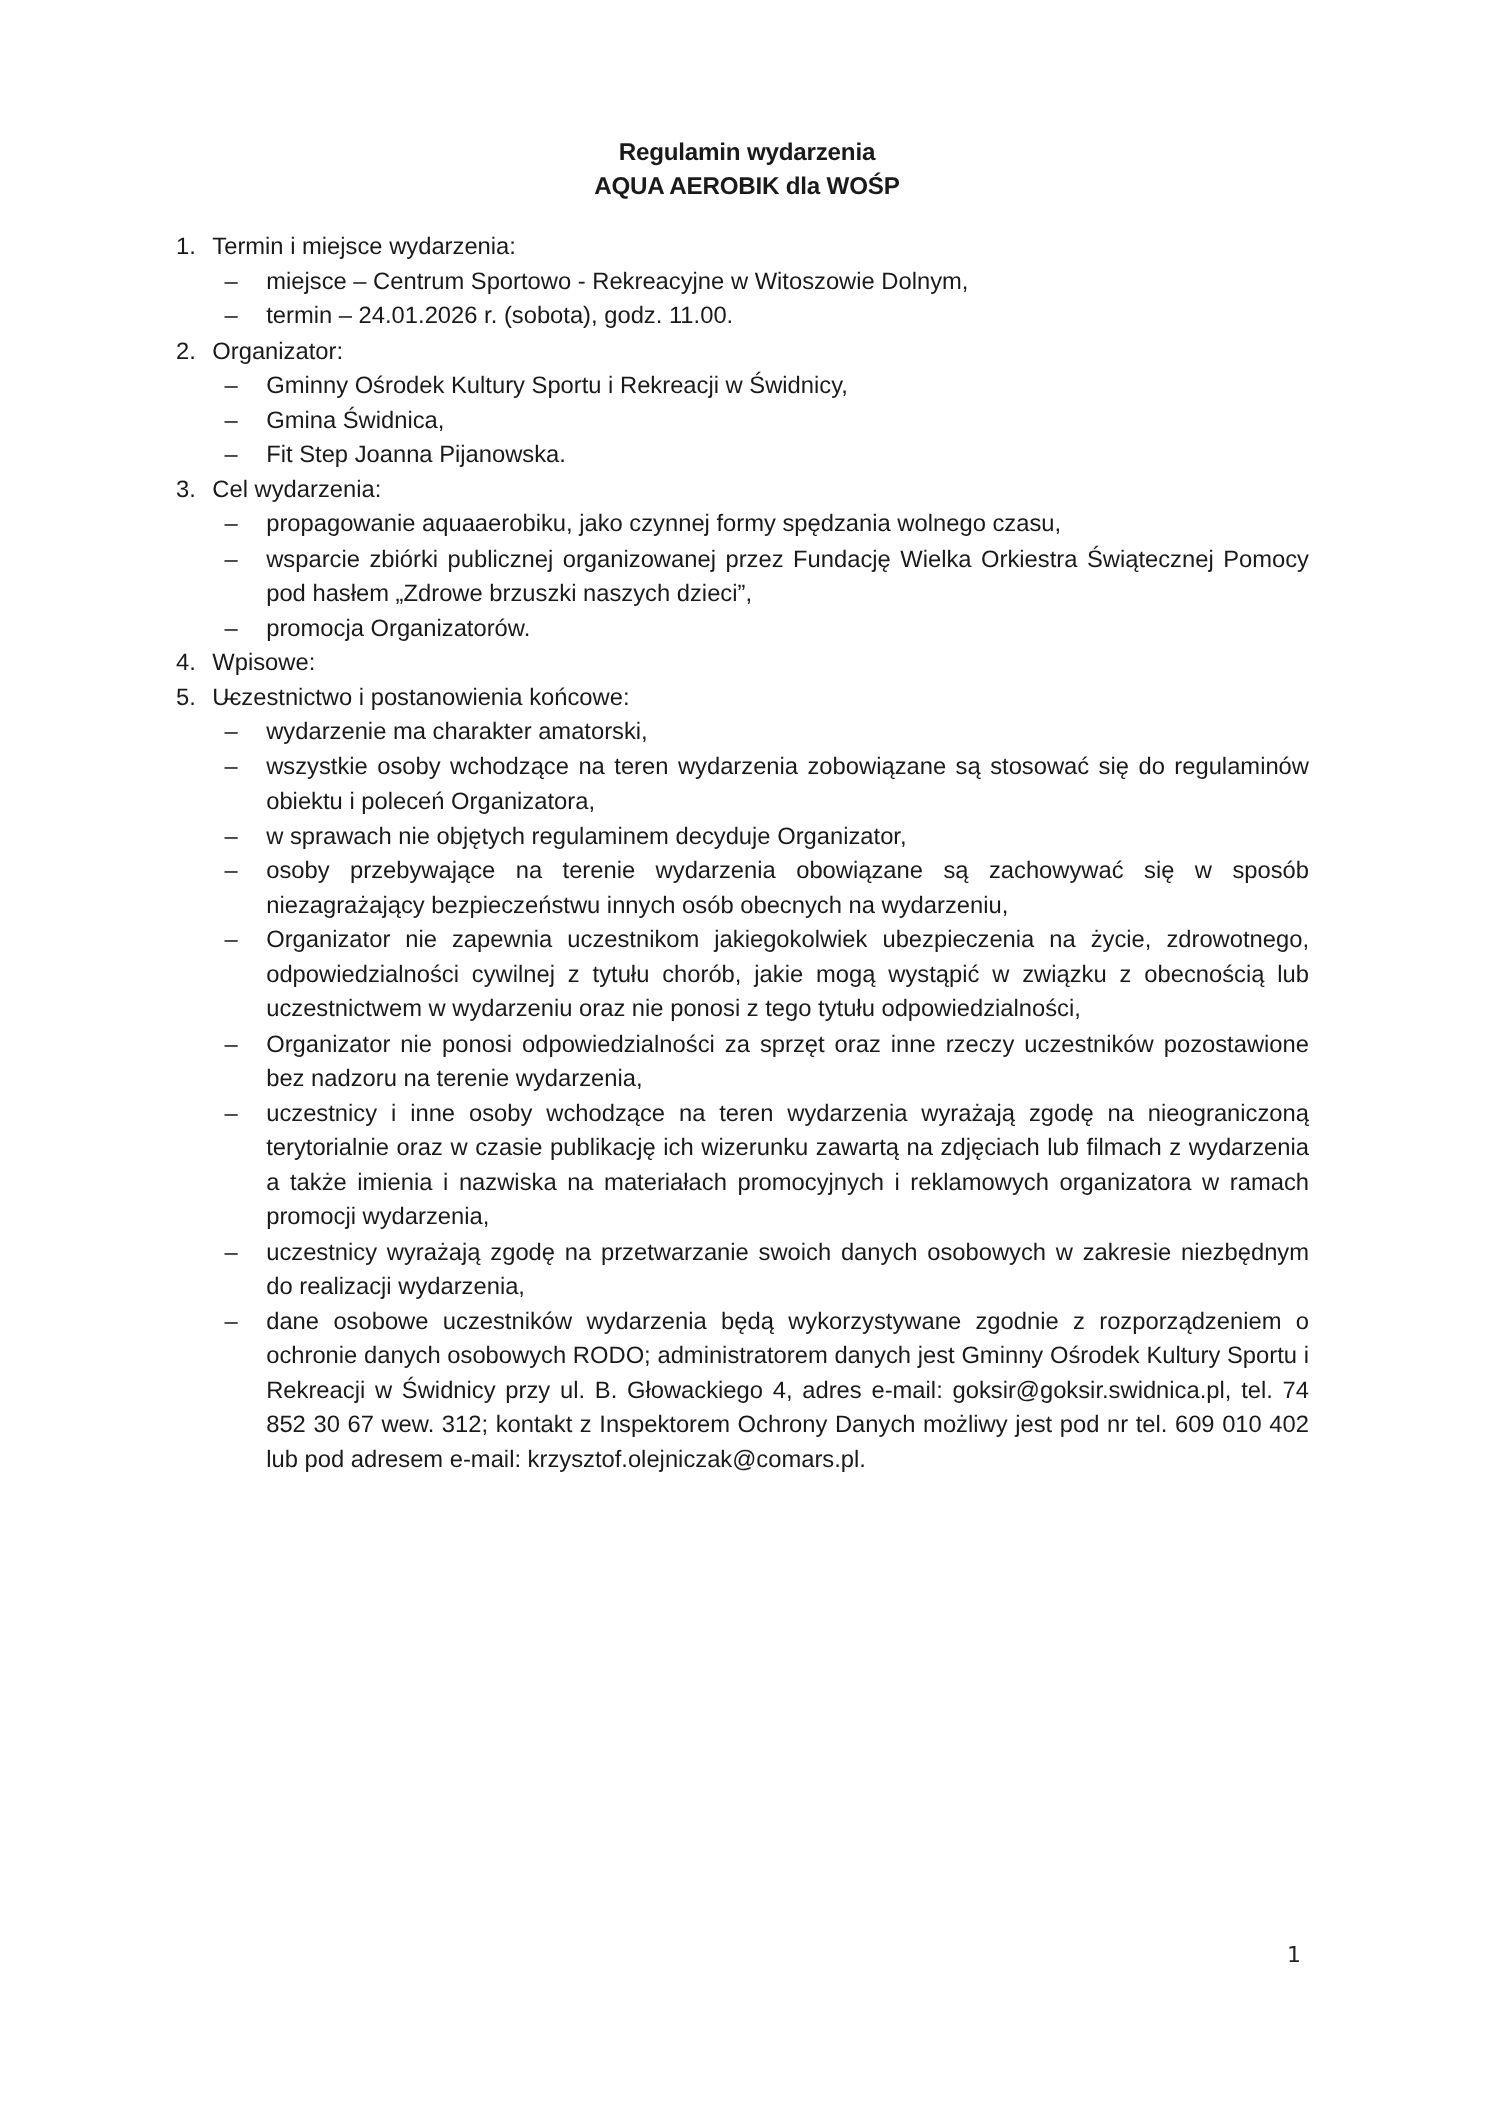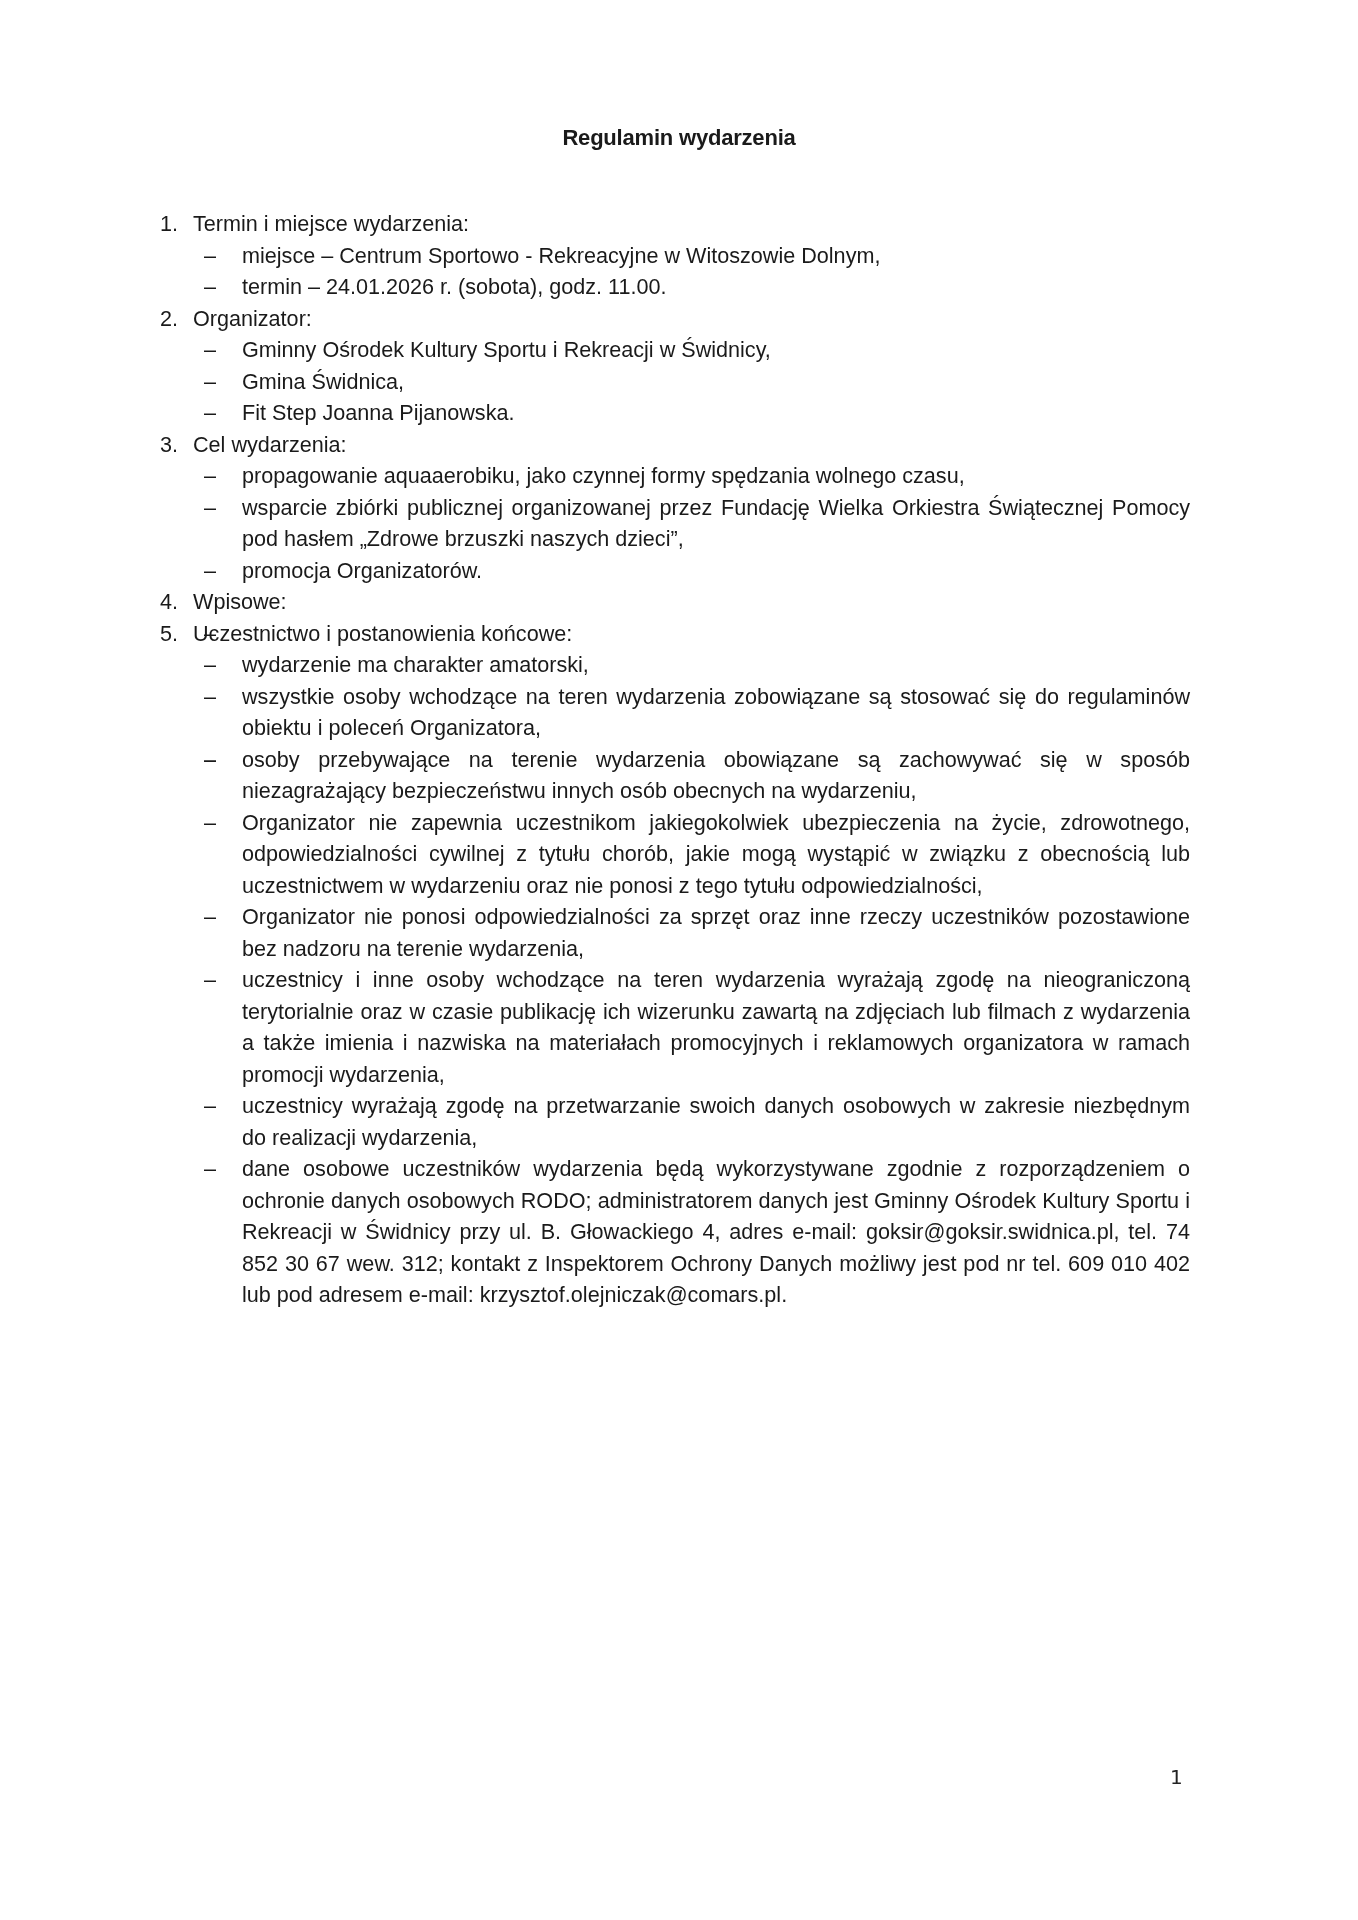--- a/index.html
+++ b/index.html
@@ -18,20 +18,21 @@
   .item .dash { position: absolute; left: 44px; top: 0; }
   .pagenum { position: absolute; left: 1170px; top: 1765px; font-family: "DejaVu Sans", sans-serif;
              font-size: 20px; color: #222; }
 </style>
 </head>
 <body>
 
 <div class="page">
   <div class="title">
     <div>Regulamin wydarzenia</div>
+    <div>AQUA AEROBIK dla WOŚP</div>
   </div>
 
   <div class="body" id="doc-body">
       <div>
         <div class="section-head"><span class="section-num">1.</span><span class="section-title">Termin i miejsce wydarzenia:</span></div>
         <div class="item"><span class="dash">–</span><span>miejsce – Centrum Sportowo - Rekreacyjne w Witoszowie Dolnym,</span></div>
         <div class="item"><span class="dash">–</span><span>termin – 24.01.2026 r. (sobota), godz. 11.00.</span></div>
       </div>
       <div>
         <div class="section-head"><span class="section-num">2.</span><span class="section-title">Organizator:</span></div>
@@ -46,21 +47,21 @@
         <div class="item"><span class="dash">–</span><span>promocja Organizatorów.</span></div>
       </div>
       <div>
         <div class="section-head"><span class="section-num">4.</span><span class="section-title">Wpisowe:</span></div>
         <div class="item"><span class="dash">–</span></div>
       </div>
       <div>
         <div class="section-head"><span class="section-num">5.</span><span class="section-title">Uczestnictwo i postanowienia końcowe:</span></div>
         <div class="item"><span class="dash">–</span><span>wydarzenie ma charakter amatorski,</span></div>
         <div class="item"><span class="dash">–</span><span>wszystkie osoby wchodzące na teren wydarzenia zobowiązane są stosować się do regulaminów obiektu i poleceń Organizatora,</span></div>
-        <div class="item"><span class="dash">–</span></div>
+        <div class="item"><span class="dash">–</span><span>w sprawach nie objętych regulaminem decyduje Organizator,</span></div>
         <div class="item"><span class="dash">–</span><span>osoby przebywające na terenie wydarzenia obowiązane są zachowywać się w sposób niezagrażający bezpieczeństwu innych osób obecnych na wydarzeniu,</span></div>
         <div class="item"><span class="dash">–</span><span>Organizator nie zapewnia uczestnikom jakiegokolwiek ubezpieczenia na życie, zdrowotnego, odpowiedzialności cywilnej z tytułu chorób, jakie mogą wystąpić w związku z obecnością lub uczestnictwem w wydarzeniu oraz nie ponosi z tego tytułu odpowiedzialności,</span></div>
         <div class="item"><span class="dash">–</span><span>Organizator nie ponosi odpowiedzialności za sprzęt oraz inne rzeczy uczestników pozostawione bez nadzoru na terenie wydarzenia,</span></div>
         <div class="item"><span class="dash">–</span><span>uczestnicy i inne osoby wchodzące na teren wydarzenia wyrażają zgodę na nieograniczoną terytorialnie oraz w czasie publikację ich wizerunku zawartą na zdjęciach lub filmach z wydarzenia a także imienia i nazwiska na materiałach promocyjnych i reklamowych organizatora w ramach promocji wydarzenia,</span></div>
         <div class="item"><span class="dash">–</span><span>uczestnicy wyrażają zgodę na przetwarzanie swoich danych osobowych w zakresie niezbędnym do realizacji wydarzenia,</span></div>
         <div class="item"><span class="dash">–</span><span>dane osobowe uczestników wydarzenia będą wykorzystywane zgodnie z rozporządzeniem o ochronie danych osobowych RODO; administratorem danych jest Gminny Ośrodek Kultury Sportu i Rekreacji w Świdnicy przy ul. B. Głowackiego 4, adres e-mail: goksir@goksir.swidnica.pl, tel. 74 852 30 67 wew. 312; kontakt z Inspektorem Ochrony Danych możliwy jest pod nr tel. 609 010 402 lub pod adresem e-mail: krzysztof.olejniczak@comars.pl.</span></div>
       </div>
     </div>
 
   <div class="pagenum">1</div>

